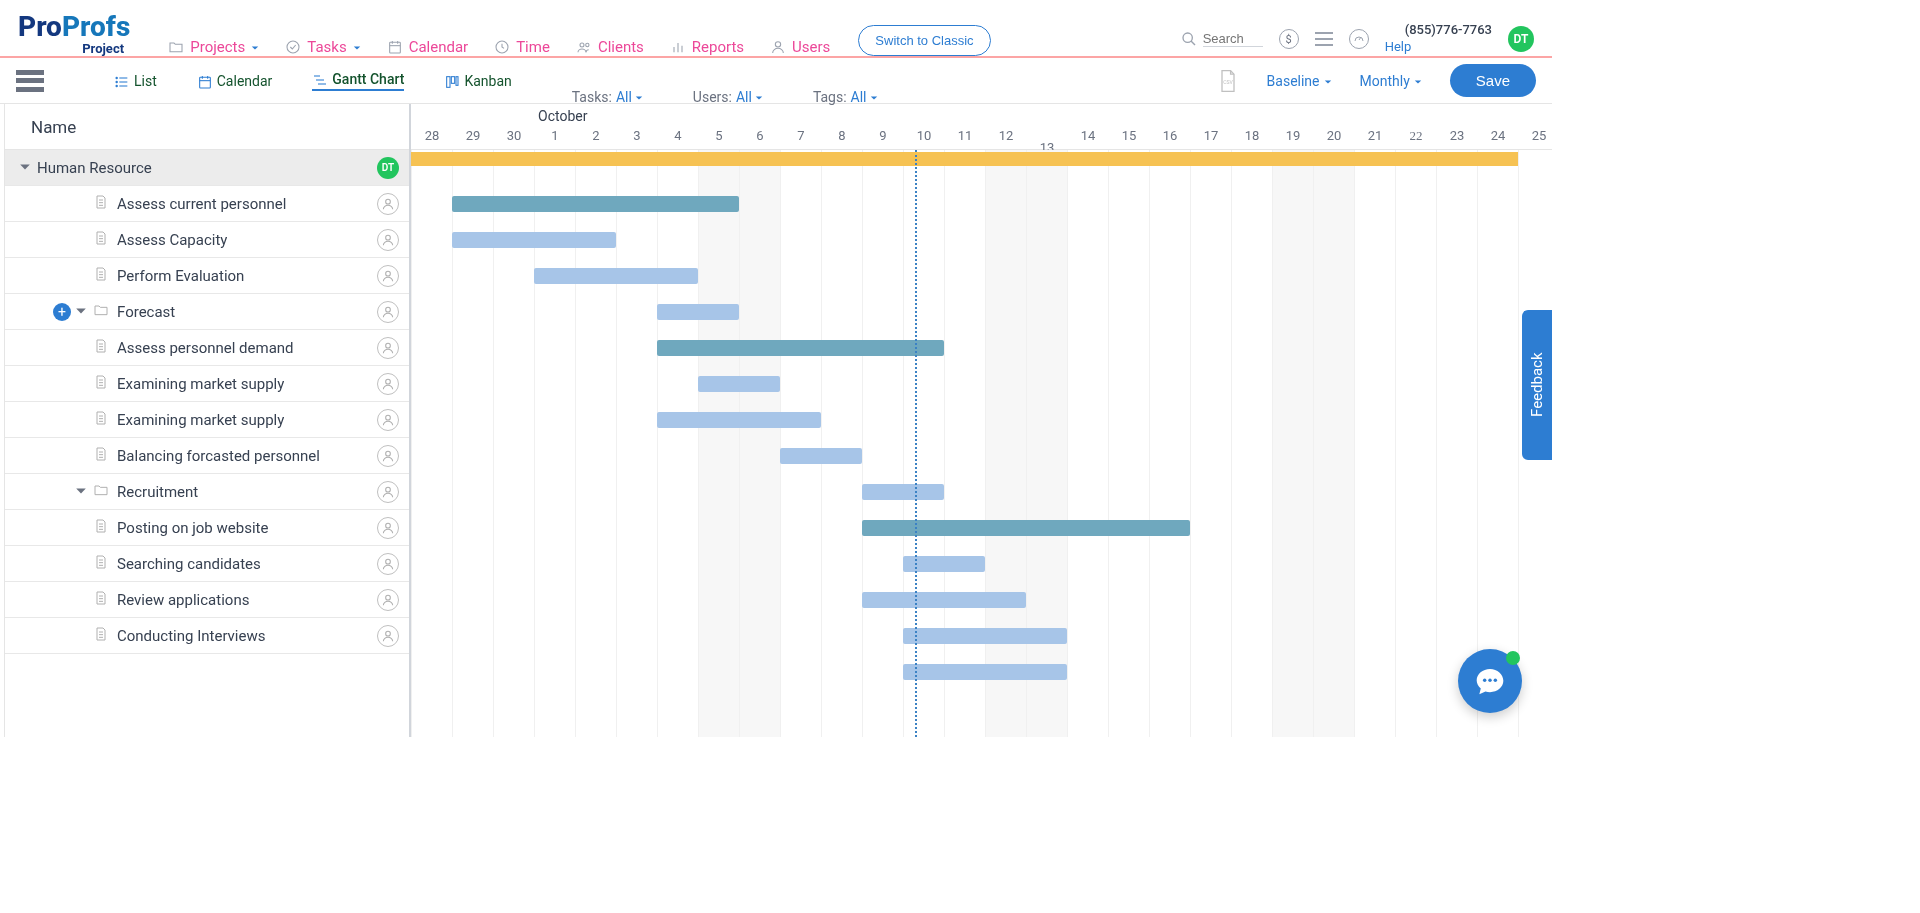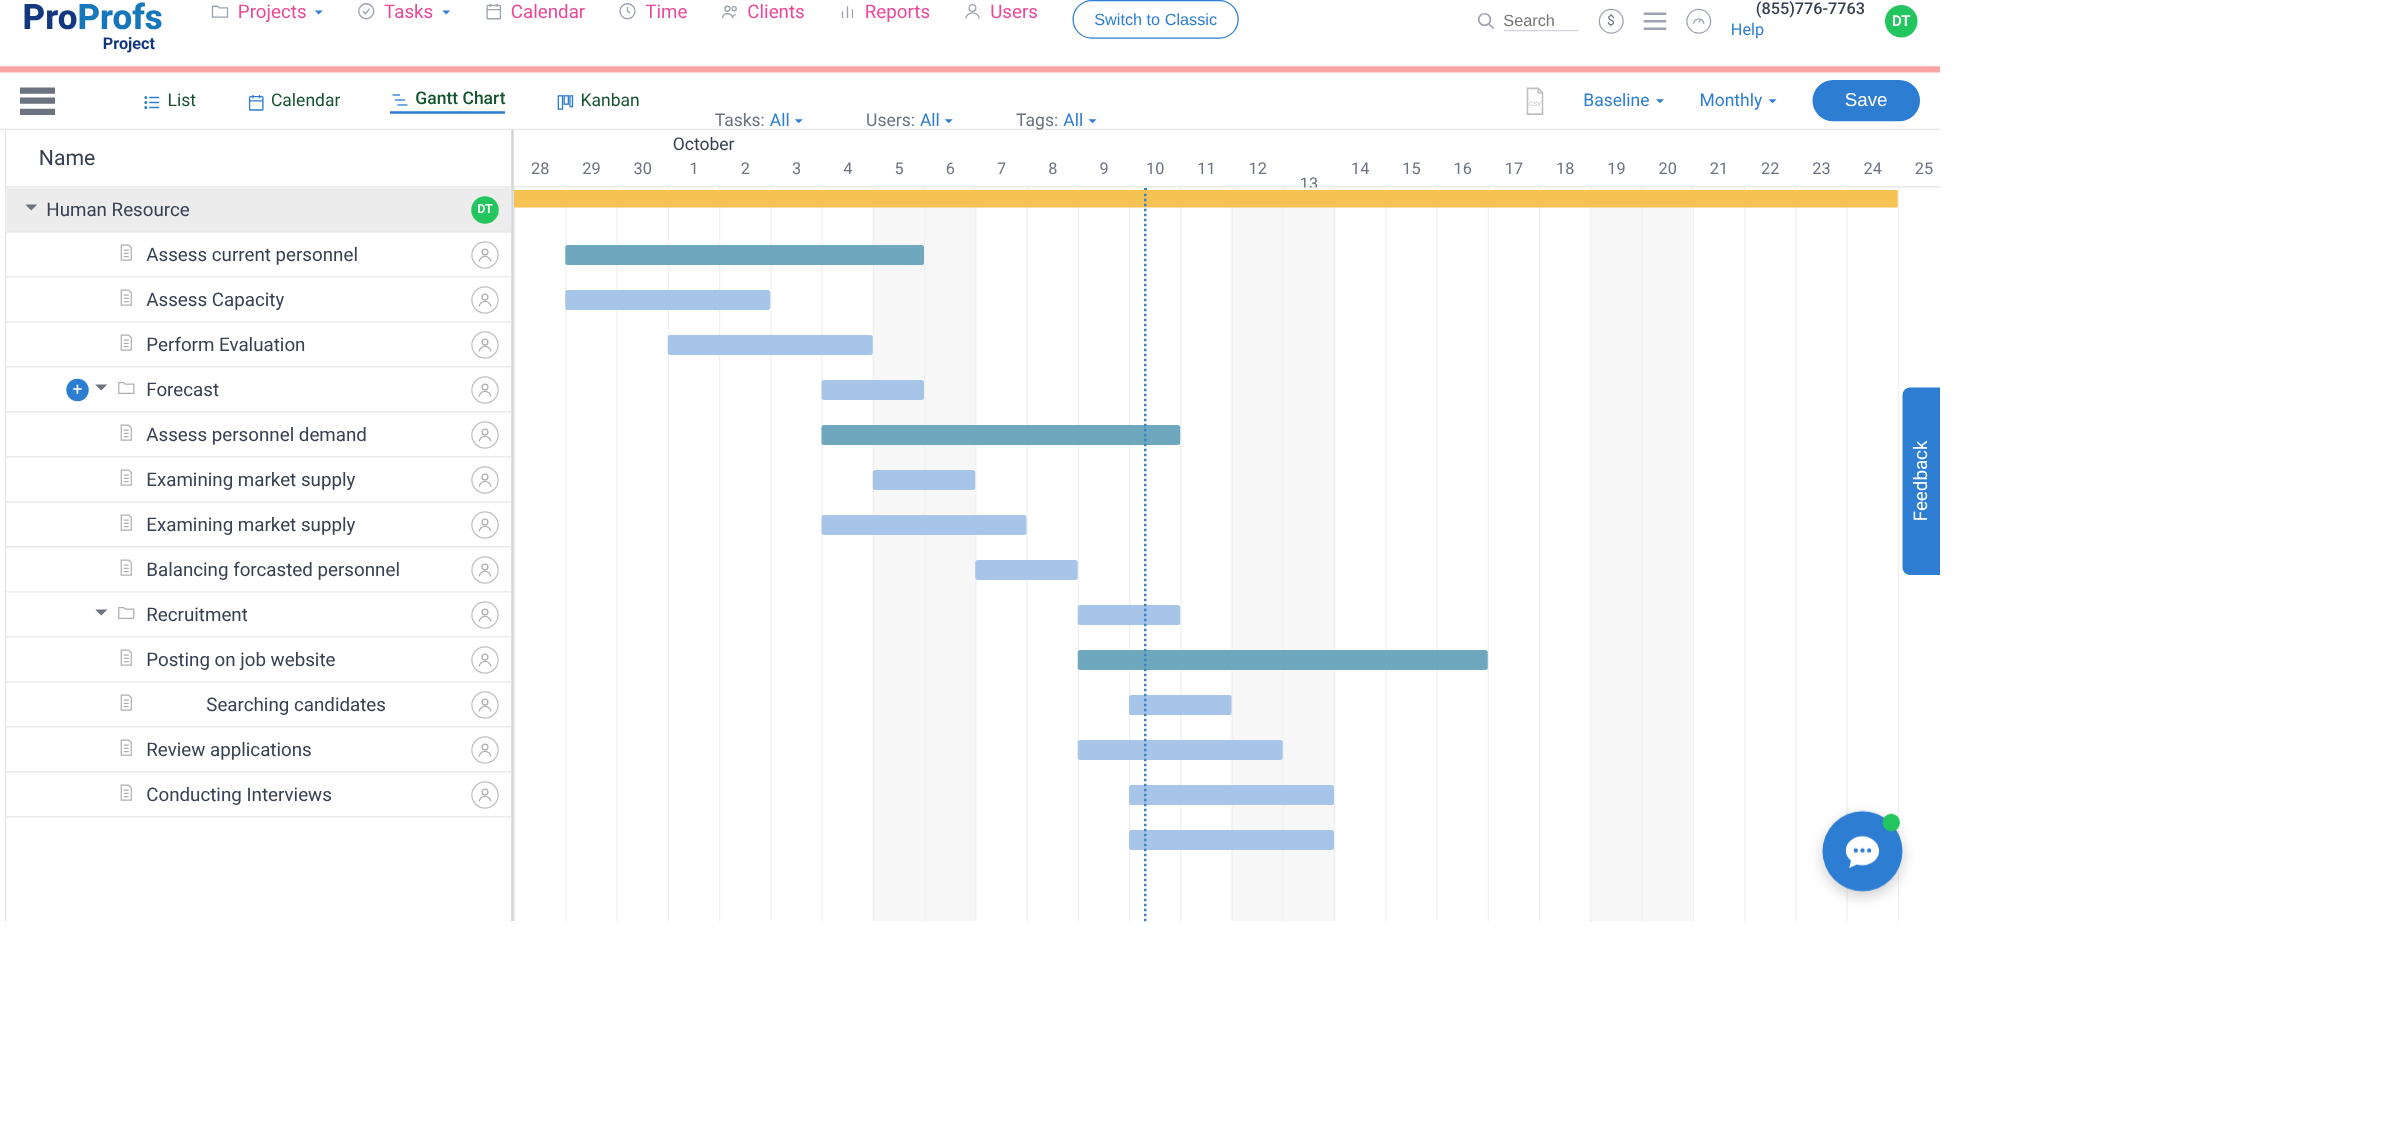--- a/index.html
+++ b/index.html
@@ -1,19 +1,19 @@
 <!DOCTYPE html>
 <html><head>
 <meta charset="utf-8">
 <style>
   * { box-sizing: border-box; margin: 0; padding: 0; }
   body { font-family: -apple-system, BlinkMacSystemFont, "Segoe UI", Roboto, Arial, sans-serif; font-size: 14px; color: #333; background: #fff; overflow: hidden; width: 1552px; height: 737px; position: relative; }
 
   
-  .header { height: 58px; border-bottom: 5px solid #fca5a5; display: flex; align-items: flex-start; padding: 0 18px; }
+  .header { height: 58px; border-bottom: 2px solid #fca5a5; display: flex; align-items: flex-end; padding: 0 18px; }
   .logo { display: flex; flex-direction: column; align-items: center; margin-right: 38px; }
   .logo-main { font-size: 28px; font-weight: 800; line-height: 1; }
   .logo-pro { color: #14387f; }
   .logo-profs { color: #1677ba; }
   .logo-sub { font-size: 13px; font-weight: 700; color: #14387f; margin-top: 0px; margin-left: 58px; }
   .nav { display: flex; align-items: center; gap: 26px; }
   .nav-item { display: flex; align-items: center; gap: 6px; color: #ec4899; cursor: pointer; font-size: 15px; }
   .nav-item .ic { width: 16px; height: 16px; stroke: #9ca3af; fill: none; stroke-width: 1.4; }
   .nav-item .caret svg { width: 8px; height: 8px; }
   .switch-classic { margin-left: 28px; border: 1px solid #2d7dd2; color: #2d7dd2; background: #fff; padding: 7px 16px; border-radius: 18px; font-size: 13px; cursor: pointer; }
@@ -434,21 +434,21 @@
               <line x1="9" y1="17" x2="15" y2="17"></line>
             </svg></span>
           <span class="label">Posting on job website</span>
           <span class="avatar-small">
             <svg width="14" height="14" viewBox="0 0 24 24" stroke="#b0b0b0" fill="none" stroke-width="1.8">
               <circle cx="12" cy="8" r="4"></circle>
               <path d="M4 21c0-4 4-7 8-7s8 3 8 7"></path>
             </svg>
           </span>
         </div>
-        <div class="tree-row" style="padding-left: 88px; gap: 48px;">
+        <div class="tree-row" style="padding-left: 88px;">
           <span><svg class="row-icon" viewBox="0 0 24 24" stroke="#b0b0b0" fill="none" stroke-width="1.5">
               <path d="M6 3h9l3 3v15H6z"></path>
               <line x1="9" y1="9" x2="15" y2="9"></line>
               <line x1="9" y1="13" x2="15" y2="13"></line>
               <line x1="9" y1="17" x2="15" y2="17"></line>
             </svg></span>
           <span class="label">Searching candidates</span>
           <span class="avatar-small">
             <svg width="14" height="14" viewBox="0 0 24 24" stroke="#b0b0b0" fill="none" stroke-width="1.8">
               <circle cx="12" cy="8" r="4"></circle>
@@ -511,21 +511,21 @@
               <div class="day" style="width: 41px;">12</div>
               <div class="day" style="width: 41px; margin-top: 12px;">13</div>
               <div class="day" style="width: 41px;">14</div>
               <div class="day" style="width: 41px;">15</div>
               <div class="day" style="width: 41px;">16</div>
               <div class="day" style="width: 41px;">17</div>
               <div class="day" style="width: 41px;">18</div>
               <div class="day" style="width: 41px;">19</div>
               <div class="day" style="width: 41px;">20</div>
               <div class="day" style="width: 41px;">21</div>
-              <div class="day" style="width: 41px;">22</div>
+              <div class="day" style="width: 41px; font-family: Liberation Serif, serif;">22</div>
               <div class="day" style="width: 41px;">23</div>
               <div class="day" style="width: 41px;">24</div>
               <div class="day" style="width: 41px;">25</div>
             </div>
         </div>
         <div class="grid-cols" id="grid-cols">
             <div class="col" style="left: 0px; width: 41px;"></div>
             <div class="col" style="left: 41px; width: 41px;"></div>
             <div class="col" style="left: 82px; width: 41px;"></div>
             <div class="col" style="left: 123px; width: 41px;"></div>

